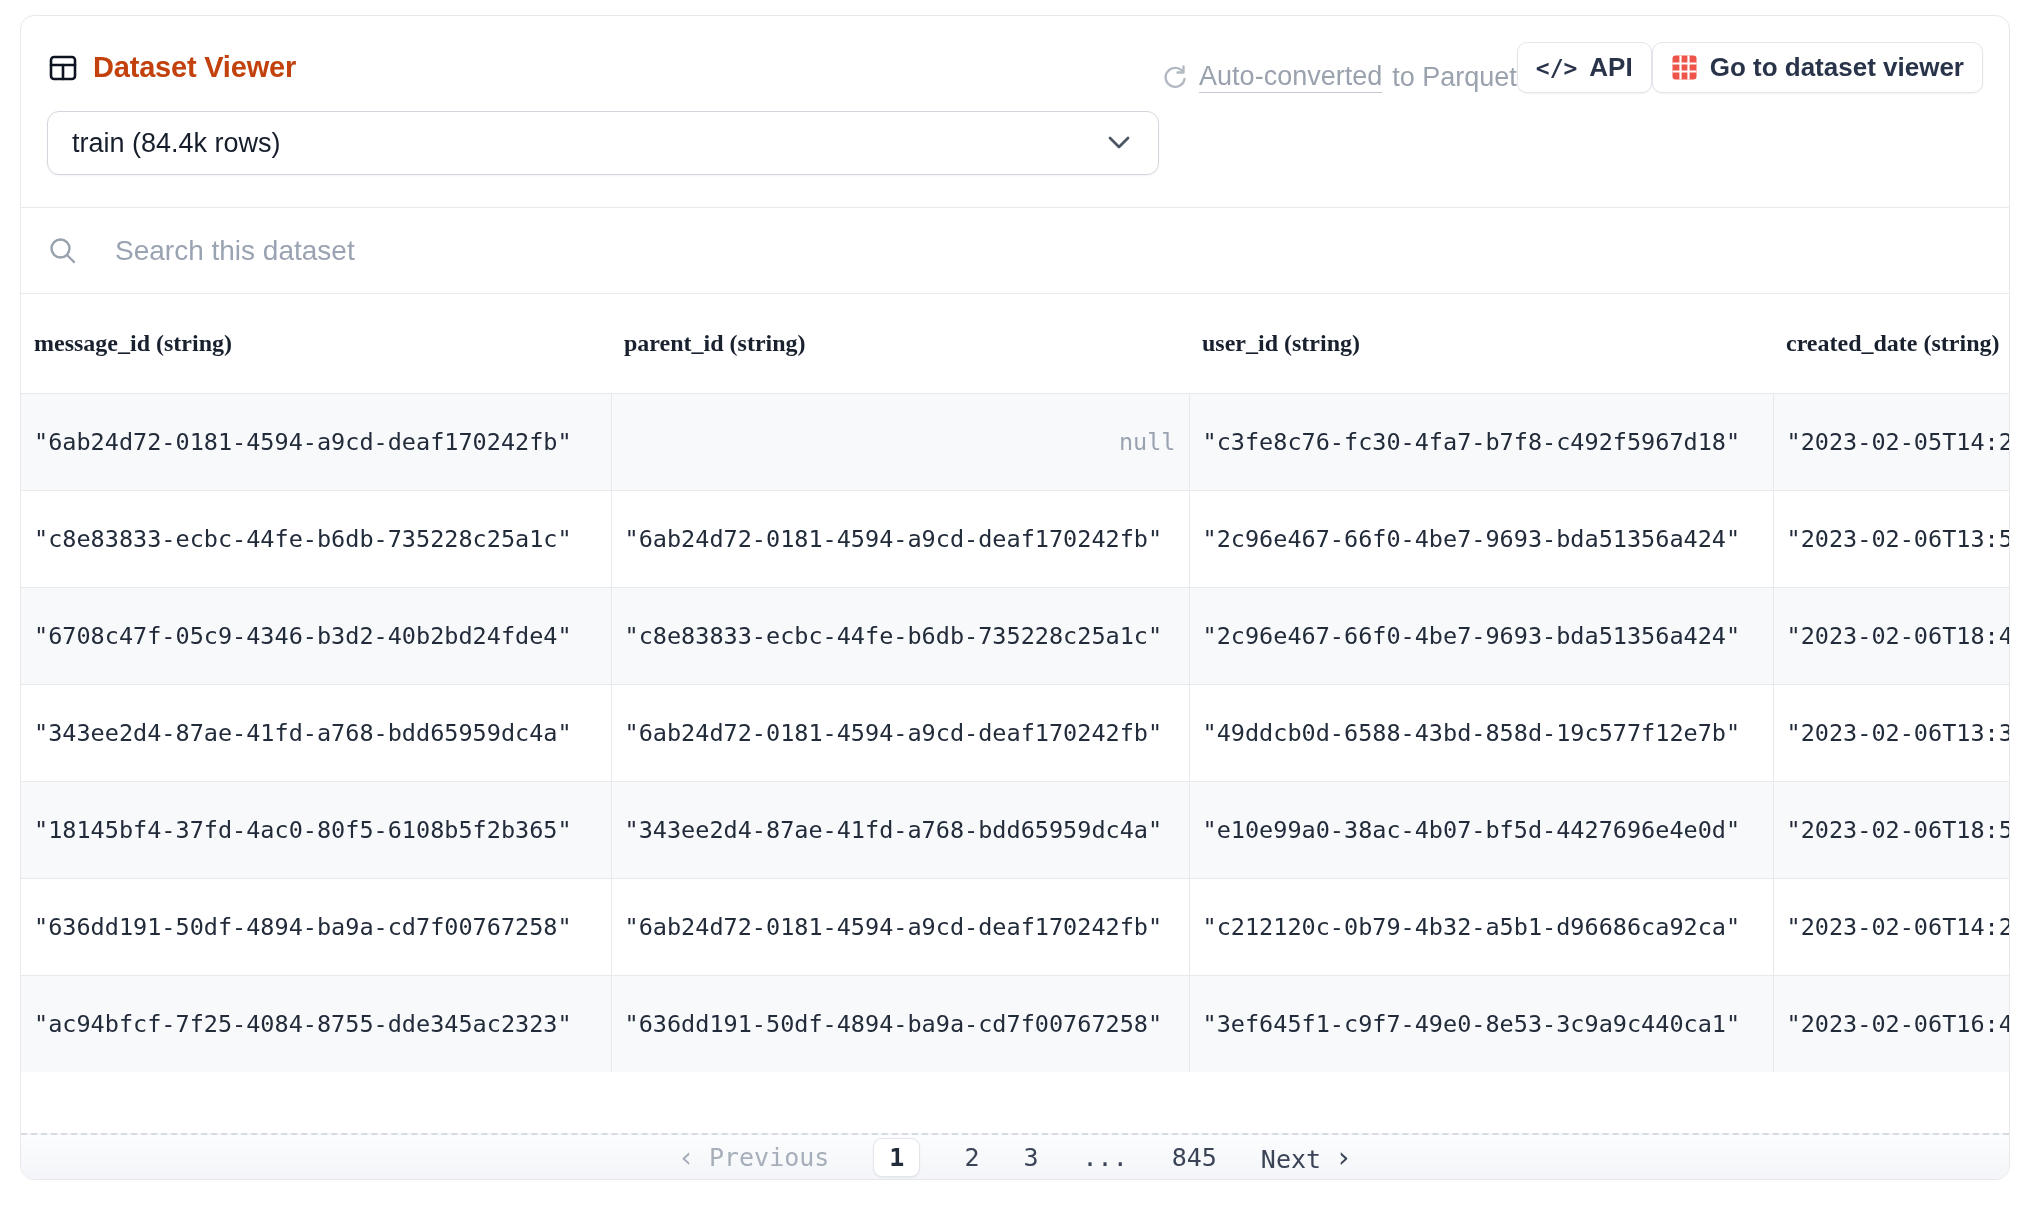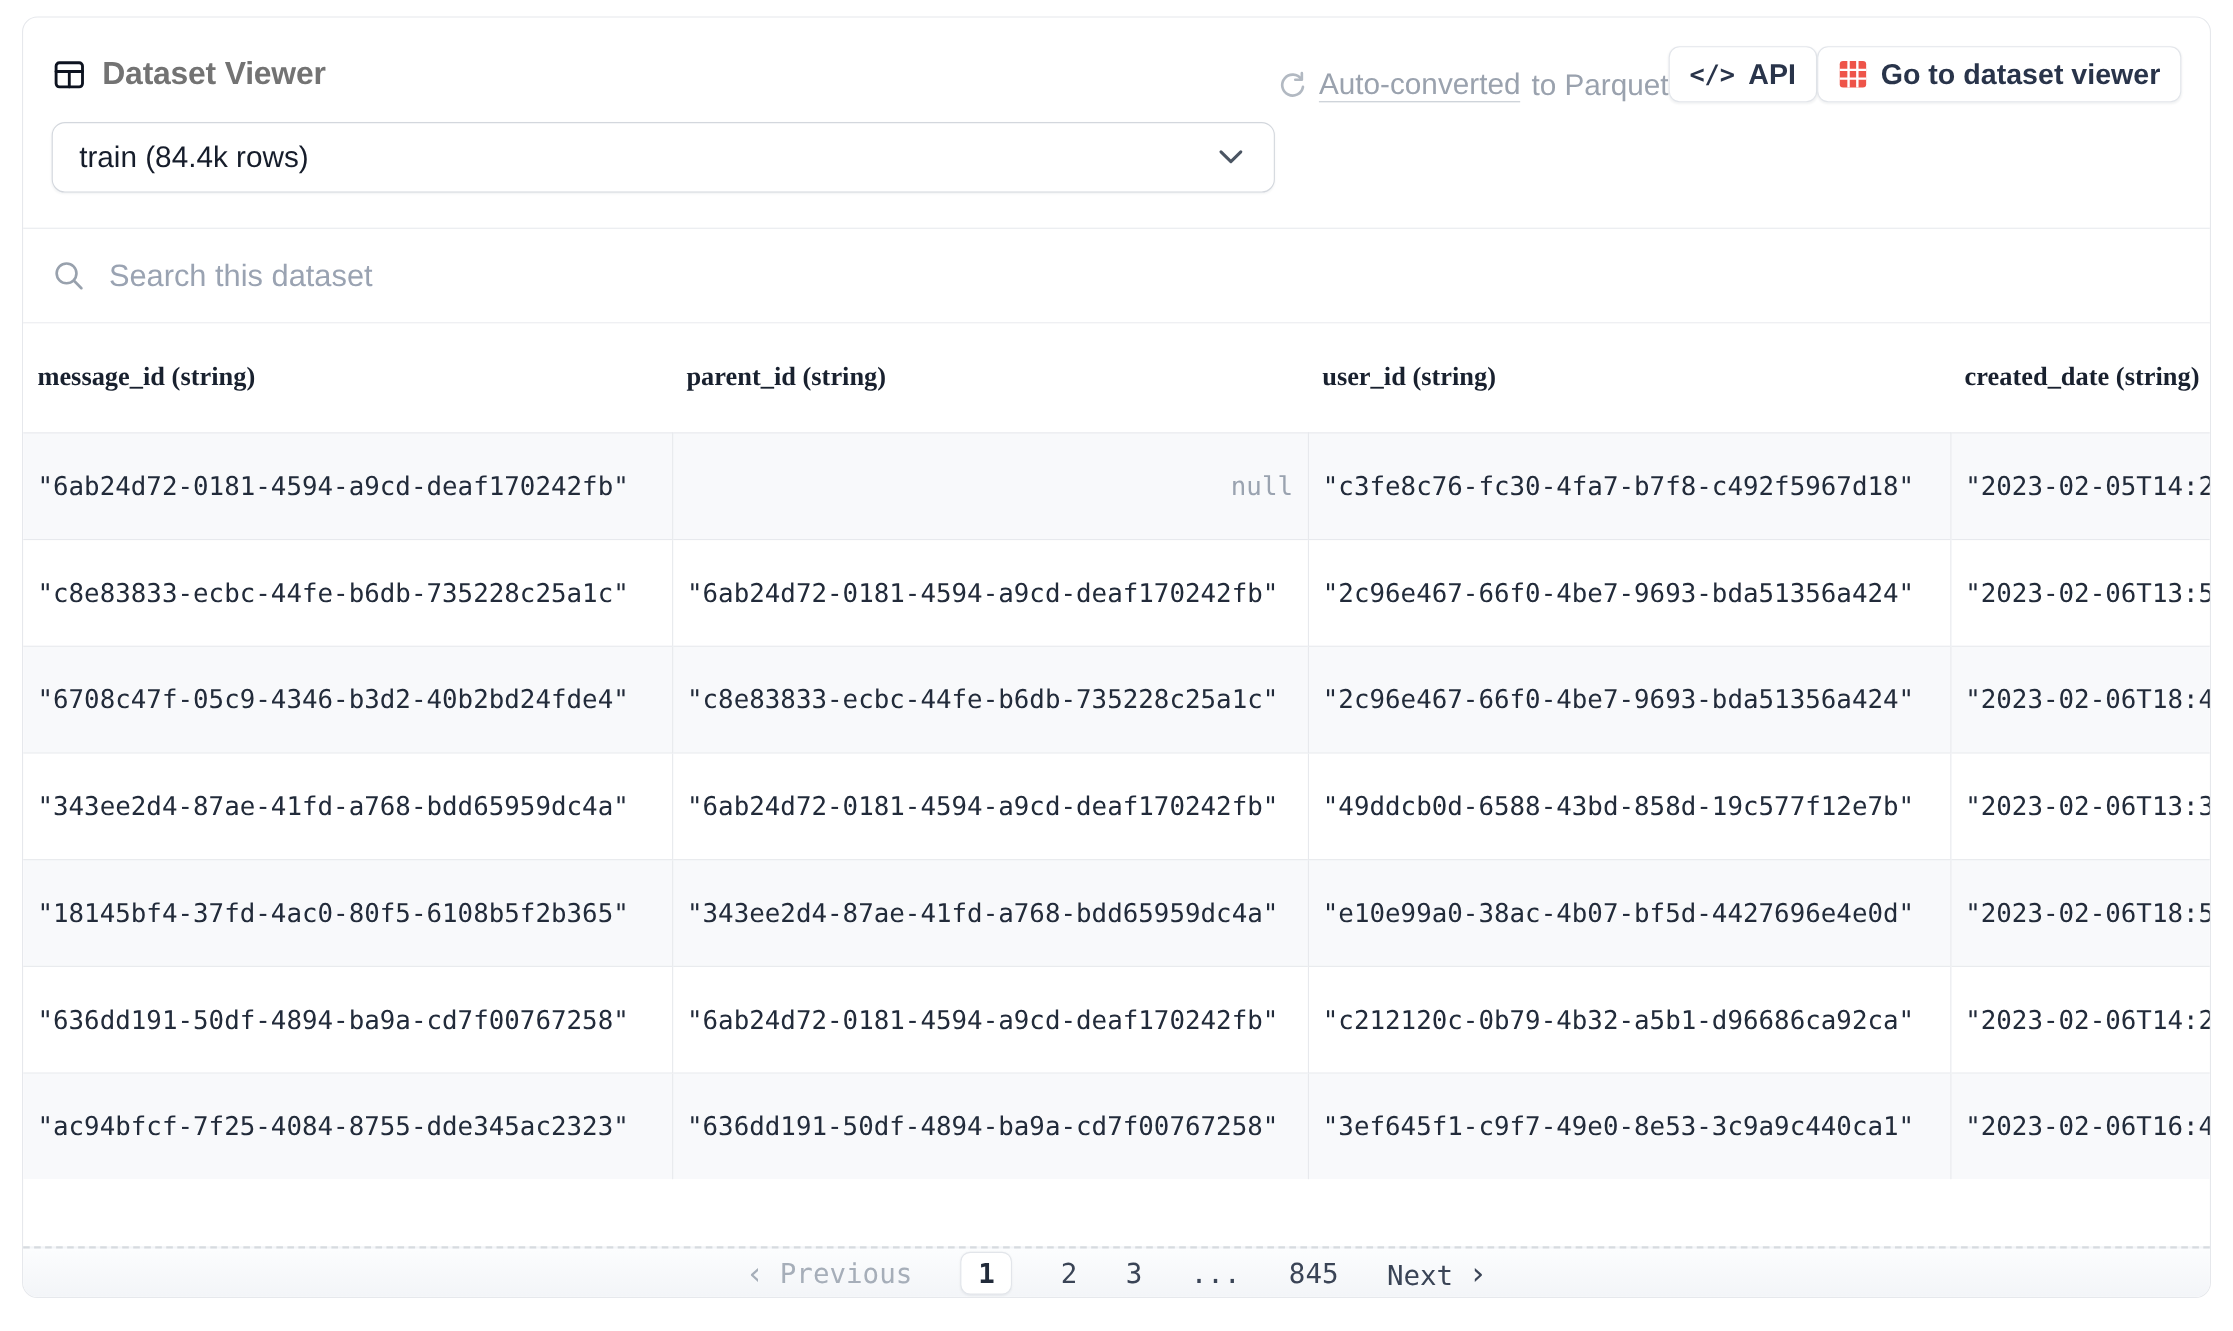--- a/index.html
+++ b/index.html
@@ -8,21 +8,21 @@
 
   .card {
     position:absolute; left:20px; top:15px; width:1990px; height:1165px;
     background:#fff; border:1px solid #e6e8ec; border-radius:14px;
     display:flex; flex-direction:column; overflow:hidden;
   }
 
   
   .head { padding:26px 26px 0 26px; flex:none; }
   .title-row { display:flex; align-items:center; justify-content:space-between; }
-  .title { display:flex; align-items:center; gap:14px; font-size:29px; font-weight:700; color:#737373; letter-spacing:-0.2px; }
+  .title { display:flex; align-items:center; gap:14px; font-size:29px; font-weight:700; color:#c2410c; letter-spacing:-0.2px; }
   .actions { display:flex; align-items:flex-end; }
   .auto-conv { display:flex; align-items:center; gap:10px; font-size:27px; color:#9aa2ae; cursor:pointer; }
   .auto-conv .underlined { border-bottom:1px solid #c4cad2; }
   .btn {
     display:flex; align-items:center; gap:12px; background:#fff;
     border:1px solid #e2e5ea; border-radius:10px; padding:9px 18px;
     font-size:26px; font-weight:600; color:#29344a; cursor:pointer;
     box-shadow:0 1px 2px rgba(20,30,50,.06); font-family:"Liberation Sans", sans-serif;
   }
   .code-glyph { font-family:"DejaVu Sans Mono", monospace; font-size:23px; font-weight:600; color:#29344a; }
@@ -32,21 +32,21 @@
     margin-top:18px; margin-bottom:32px; width:1112px; height:64px;
     border:1.5px solid #d3d7dd; border-radius:12px; background:#fff;
     display:flex; align-items:center; justify-content:space-between;
     padding:0 24px; font-size:27px; color:#161d2b; cursor:pointer;
     box-shadow:0 1px 2px rgba(20,30,50,.05);
   }
 
   
   .search-row {
     flex:none; border-top:1px solid #e8eaee; padding:0 26px; height:86px;
-    display:flex; align-items:center; gap:20px;
+    display:flex; align-items:center; gap:36px;
   }
   .search-row input {
     flex:1; border:none; outline:none; font-size:28px; color:#1c2533;
     font-family:"Liberation Sans", sans-serif; background:transparent;
   }
   .search-row input::placeholder { color:#9aa3b2; }
 
   
   .table-wrap { flex:1; overflow:hidden; border-top:1px solid #e8eaee; }
   table { border-collapse:collapse; table-layout:fixed; width:1988px; }

